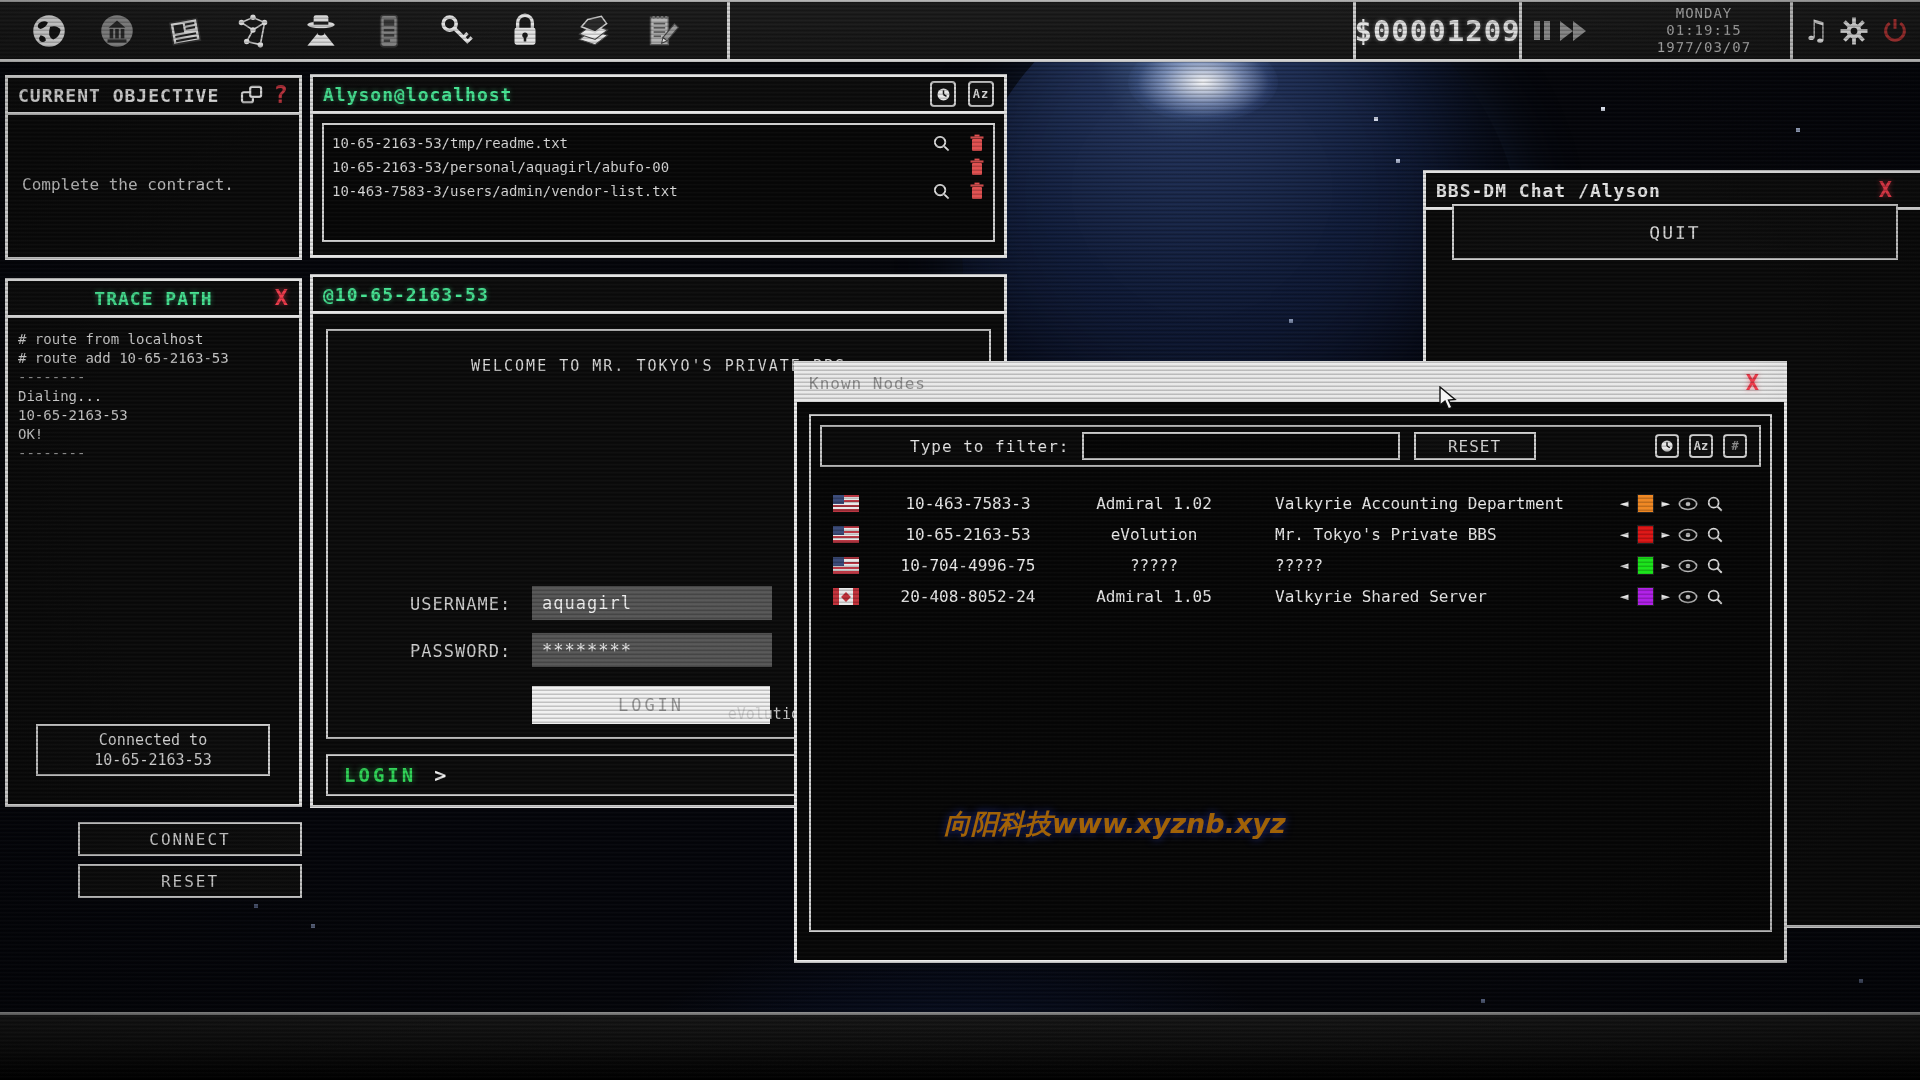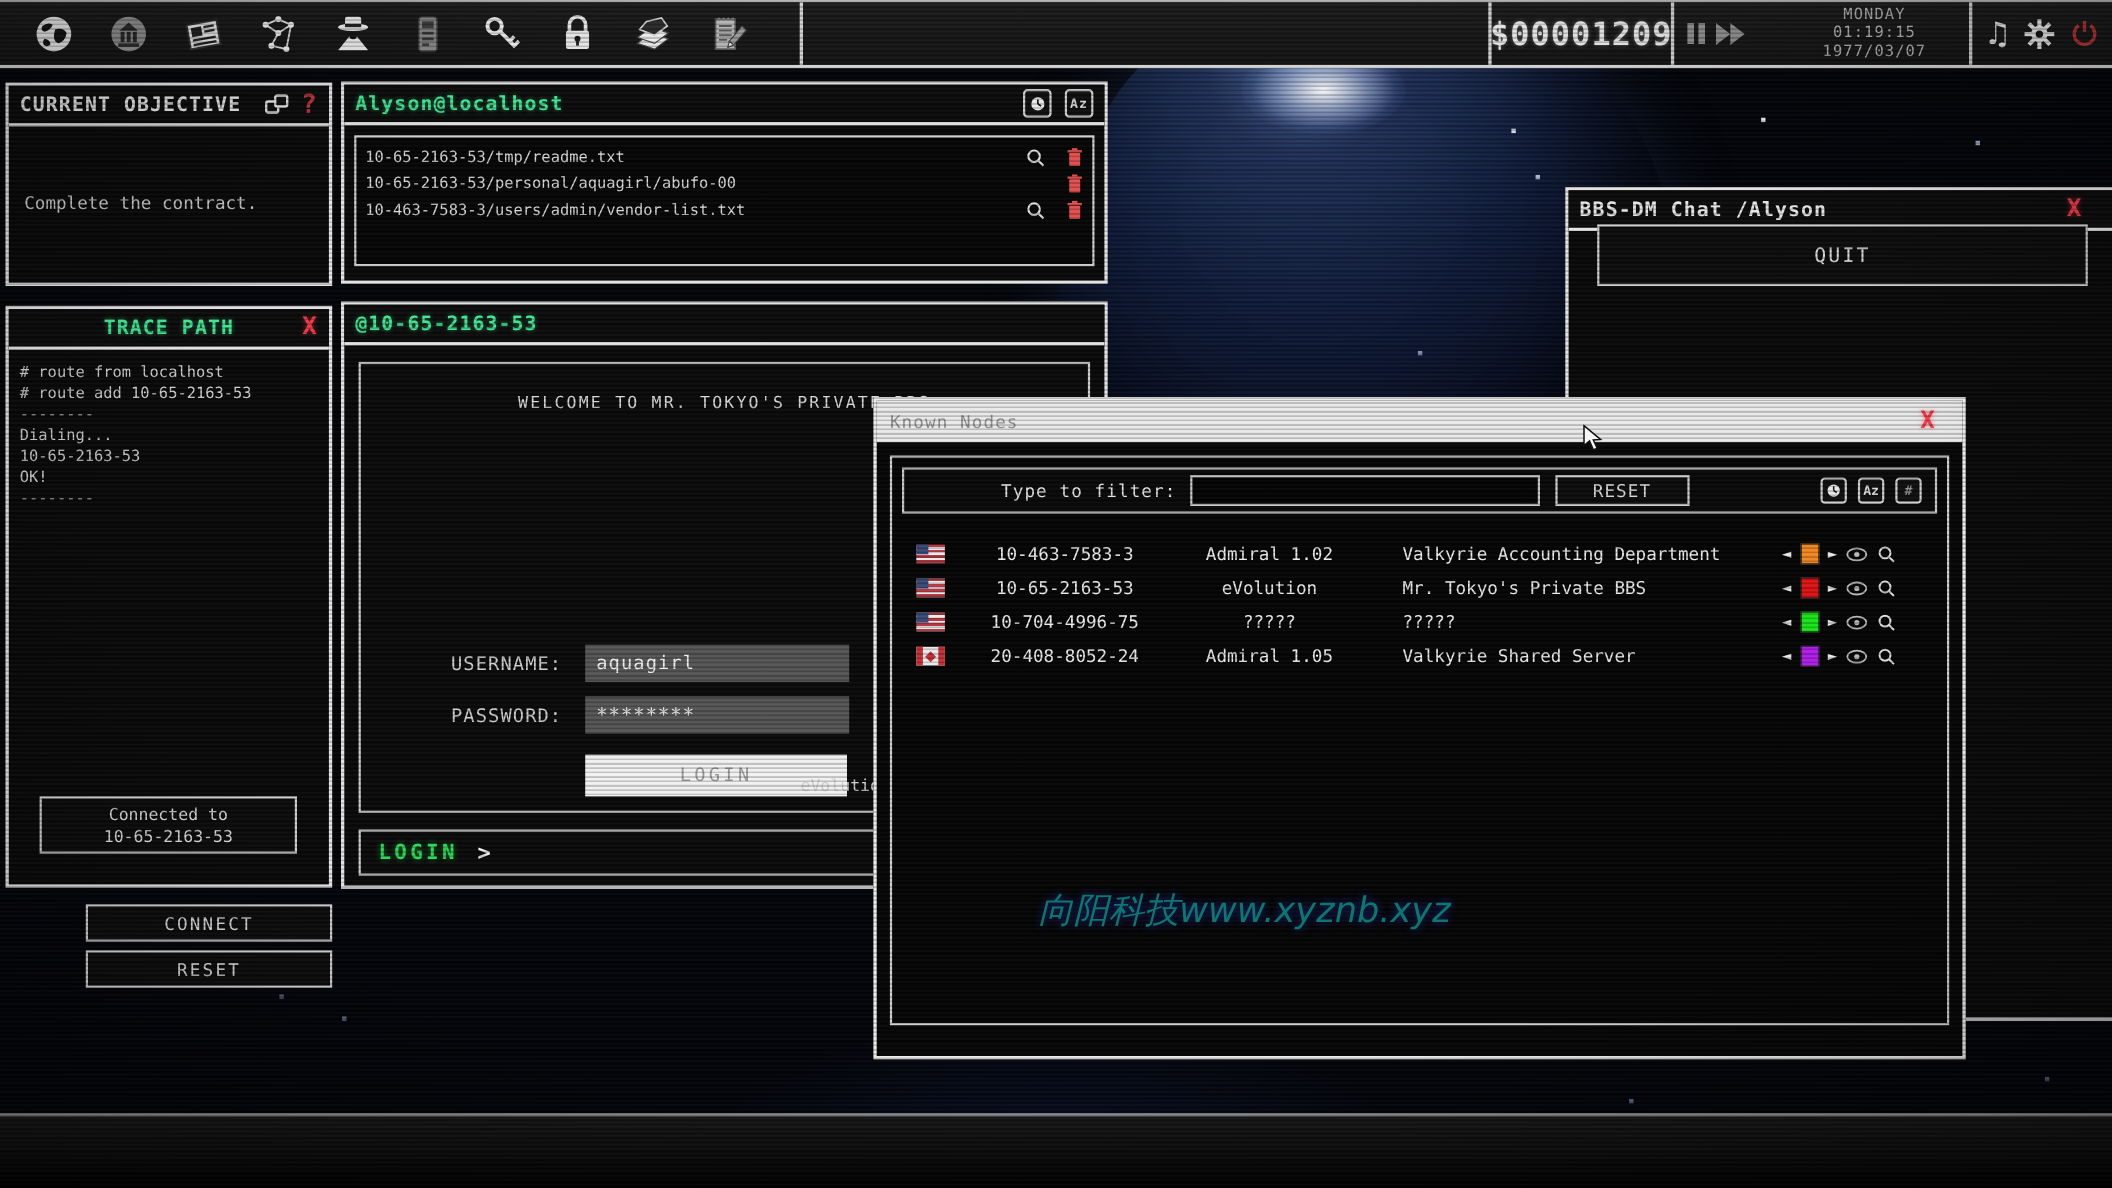--- a/index.html
+++ b/index.html
@@ -122,21 +122,21 @@
   .flag-ca { background:#e9e9e9; border-left:6px solid #c2313a; border-right:6px solid #c2313a; }
   .flag-ca i { position:absolute; left:50%; top:50%; width:7px; height:7px; transform:translate(-50%,-50%) rotate(45deg); background:#c2313a; }
   .n-ip { width:186px; text-align:center; flex:none; }
   .n-client { width:186px; text-align:center; flex:none; }
   .n-desc { margin-left:28px; flex:1; text-align:left; }
   .n-ctrl { display:flex; align-items:center; gap:8px; margin-right:46px; flex:none; }
   .arrow-g { color:#e6e6e6; font-size:11px; cursor:pointer; font-family:"DejaVu Sans",sans-serif; }
   .swatch { width:17px; height:19px; border:1px solid #222; cursor:pointer; }
   
   .watermark { position:absolute; left:944px; top:806px; z-index:94; font-family:"DejaVu Sans",sans-serif;
-    font-size:32px; font-weight:normal; font-style:italic; color:#0f766e; text-shadow:0 0 8px rgba(40,70,255,.55); }
+    font-size:27px; font-weight:bold; font-style:italic; color:#a16207; text-shadow:0 0 8px rgba(40,70,255,.55); }
   
   .bottombar { position:absolute; left:0; top:1012px; width:1920px; height:68px; z-index:30;
     border-top:3px solid #8e8e8e; background:linear-gradient(#171717,#0c0c0c 55%,#000); }
   
   .cursor { position:absolute; left:1438px; top:386px; z-index:95; }
   svg { display:block; }
 </style>
 </head>
 <body>
 

